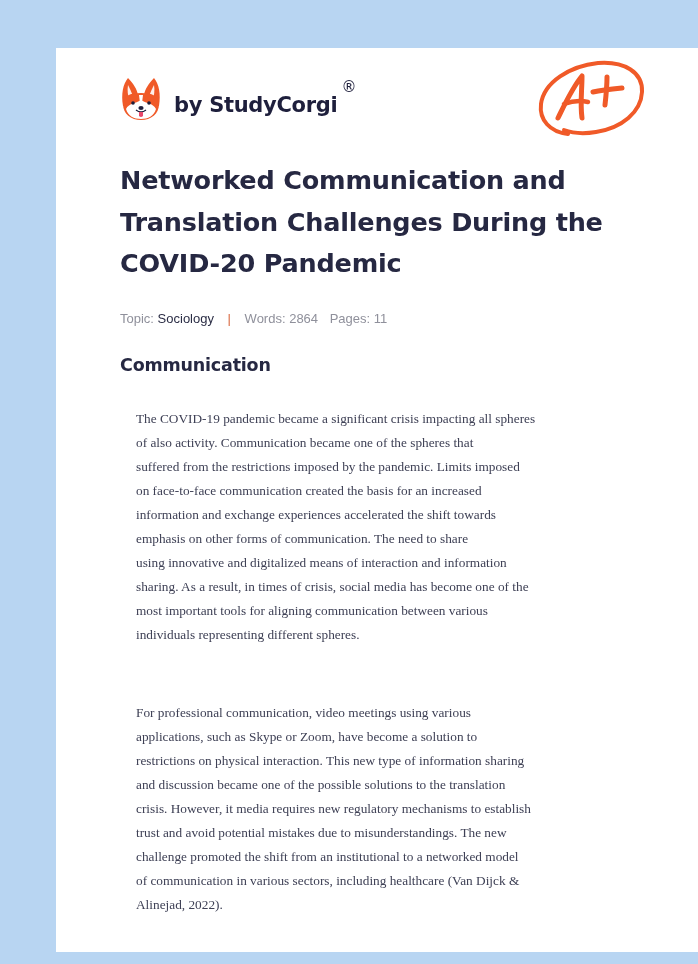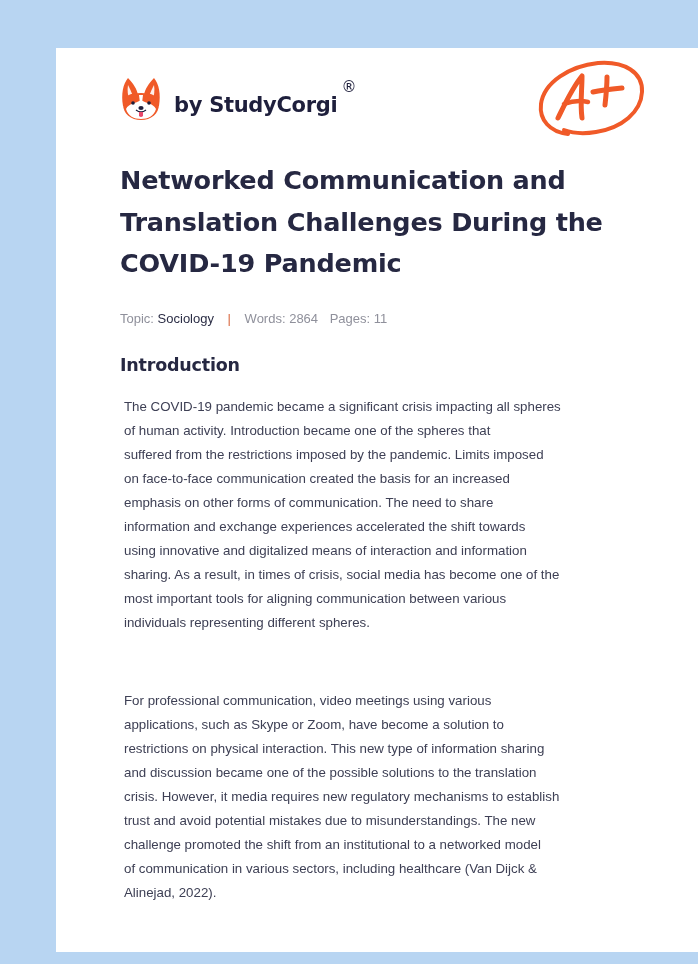--- a/index.html
+++ b/index.html
@@ -100,22 +100,22 @@
       font-family: "DejaVu Sans", sans-serif;
       font-weight: bold;
       font-size: 17.5px;
       color: #262842;
       letter-spacing: -0.2px;
     }
     .paragraph {
       position: absolute;
       left: 64px;
       width: 520px;
-      margin: 4px;
-      font-family: Liberation Sans, sans-serif;
+      margin: 16px;
+      font-family: Liberation Serif, serif;
       font-size: 13.3px;
       line-height: 24px;
       color: #3e4055;
       letter-spacing: 0px;
     }
     .paragraph .line {
       display: block;
       white-space: nowrap;
     }
   </style>
@@ -158,40 +158,40 @@
     <path d="M22 60 C28 48 36 30 46 18 C46 32 44 46 46 60" stroke="#f05a28" stroke-width="5" fill="none" stroke-linecap="round" stroke-linejoin="round"></path>
     <path d="M28 46 C36 43 44 42 52 44" stroke="#f05a28" stroke-width="4.5" fill="none" stroke-linecap="round"></path>
 
     <path d="M71 19 C71 28 70 38 69 47" stroke="#f05a28" stroke-width="5" fill="none" stroke-linecap="round"></path>
     <path d="M57 34 C66 32 76 31 86 30" stroke="#f05a28" stroke-width="5" fill="none" stroke-linecap="round"></path>
   </svg>
 
   <h1 class="title">
     <span style="display:block">Networked Communication and</span>
     <span style="display:block">Translation Challenges During the</span>
-    <span style="display:block">COVID-19 Pandemic</span>
+    <span style="display:block">COVID-20 Pandemic</span>
   </h1>
 
   <div class="meta">
     <span>Topic:</span>
     <span class="topic-value">Sociology</span>
     <span class="sep">|</span>
     <span>Words: 2864</span>
     <span class="pages">Pages: 11</span>
   </div>
 
-  <h2 class="section-heading" style="top:307px">Introduction</h2>
+  <h2 class="section-heading" style="top:307px">Communication</h2>
 
   <p class="paragraph" style="top:343px">
     <span class="line">The COVID-19 pandemic became a significant crisis impacting all spheres</span>
-    <span class="line">of human activity. Introduction became one of the spheres that</span>
+    <span class="line">of also activity. Communication became one of the spheres that</span>
     <span class="line">suffered from the restrictions imposed by the pandemic. Limits imposed</span>
     <span class="line">on face-to-face communication created the basis for an increased</span>
+    <span class="line">information and exchange experiences accelerated the shift towards</span>
     <span class="line">emphasis on other forms of communication. The need to share</span>
-    <span class="line">information and exchange experiences accelerated the shift towards</span>
     <span class="line">using innovative and digitalized means of interaction and information</span>
     <span class="line">sharing. As a result, in times of crisis, social media has become one of the</span>
     <span class="line">most important tools for aligning communication between various</span>
     <span class="line">individuals representing different spheres.</span>
   </p>
 
 
   <p class="paragraph" style="top:637px">
     <span class="line">For professional communication, video meetings using various</span>
     <span class="line">applications, such as Skype or Zoom, have become a solution to</span>

